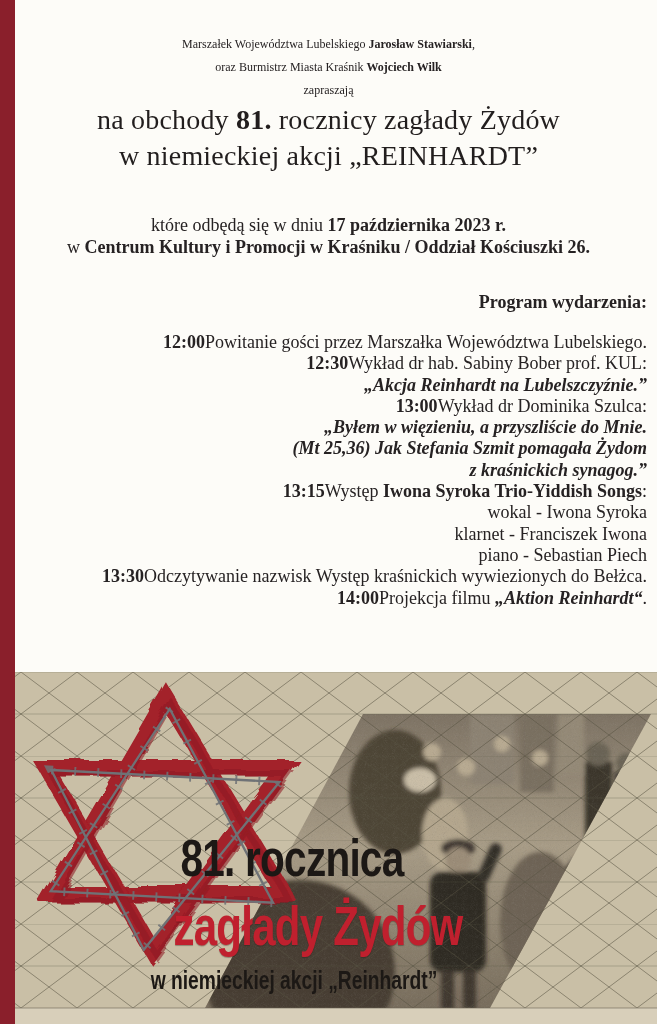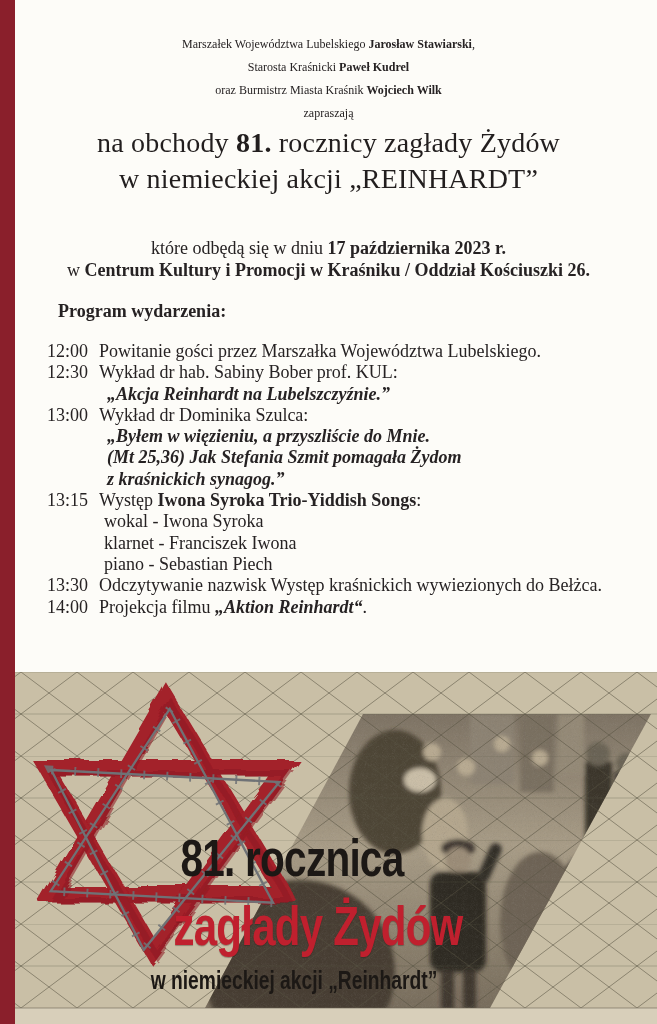--- a/index.html
+++ b/index.html
@@ -26,25 +26,25 @@
     background:var(--accent);z-index:10;
   }
   .top-section{padding-top:33px;width:657px;}
   .invitation{text-align:center;font-size:12px;line-height:23px;}
   .headline{
     text-align:center;font-weight:normal;
     font-size:28px;line-height:36px;letter-spacing:.2px;color:#221e1e;
   }
   .headline .hl-line{display:block;}
   .event-details{margin-top:40px;text-align:center;font-size:18px;line-height:22px;}
-  .program{margin-top:20px;padding-left:47px;padding-right:10px;font-size:18px;}
+  .program{margin-top:34px;padding-left:47px;padding-right:10px;font-size:18px;text-align:right;}
   .program-title{font-size:18px;font-weight:bold;margin-left:11px;}
   .program-list{margin-top:19px;}
   .prog-row{white-space:nowrap;line-height:21.3px;font-size:18px;}
-  .prog-row .time{font-weight:normal;display:inline-block;width:52px;}
+  .prog-row .time{font-weight:bold;display:inline-block;width:52px;}
   .prog-row.quote{padding-left:60px;font-weight:bold;font-style:italic;}
   .prog-row.sub{padding-left:57px;}
   .seg-regular{font-weight:normal;}
   .seg-bold{font-weight:bold;}
   .seg-bold-italic{font-weight:bold;font-style:italic;}
   strong{font-weight:bold;}
 
   .banner{
     position:absolute;left:0;top:672px;width:657px;height:280px;
   }
@@ -70,21 +70,20 @@
   }
 </style>
 </head>
 <body>
 
 <div class="red-stripe"></div>
 
 <div class="top-section">
   <div class="invitation">
     <p class="inv-line"><span>Marszałek Województwa Lubelskiego </span><strong>Jarosław Stawiarski</strong><span>,</span></p>
-    <p class="inv-line"><span>Starosta Kraśnicki </span><strong>Paweł Kudrel</strong><span></span></p>
     <p class="inv-line"><span>oraz Burmistrz Miasta Kraśnik </span><strong>Wojciech Wilk</strong><span></span></p>
     <p class="inv-line"><span>zapraszają</span></p>
   </div>
 
   <h1 class="headline">
     <span class="hl-line"><span>na obchody </span><strong>81.</strong><span> rocznicy zagłady Żydów</span></span>
     <span class="hl-line">w niemieckiej akcji „REINHARDT”</span>
   </h1>
 
   <div class="event-details">

